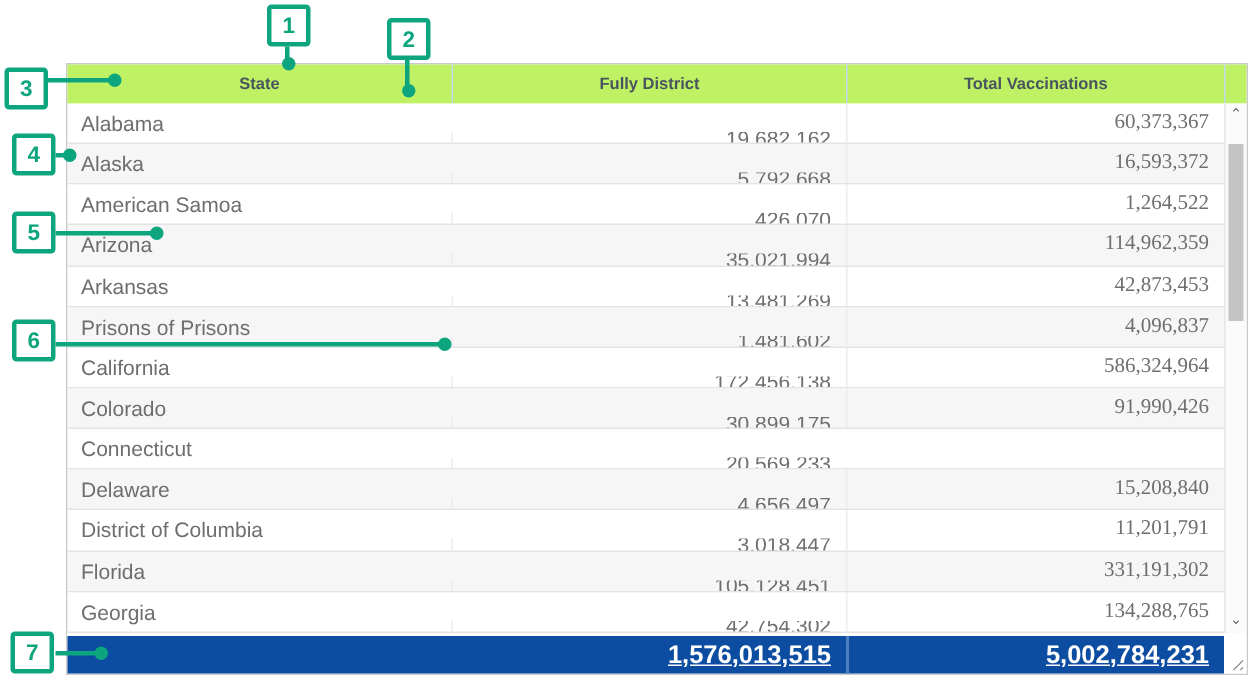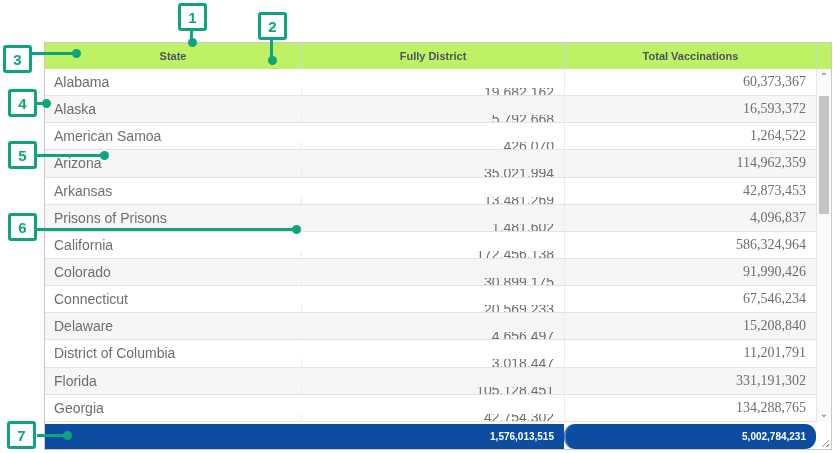--- a/index.html
+++ b/index.html
@@ -34,23 +34,23 @@
              display:flex; flex-direction:column; }
   .sbtn { flex:0 0 16px; display:flex; align-items:center; justify-content:center;
           color:#6e6e6e; font-size:10px; line-height:10px; }
   .strack { flex:1 1 auto; position:relative; }
   .sthumb { position:absolute; left:2px; top:11px; width:10px; height:118px; background:#c4c4c4; }
 
   .gap { flex:0 0 2px; background:#ffffff; }
 
   .tfoot { display:flex; height:25px; flex:0 0 25px; }
   .tf { display:flex; align-items:center; justify-content:flex-end; background:#0c4da2;
-        color:#ffffff; font-size:10px; font-weight:bold; padding-right:10px; }
+        color:#ffffff; font-size:17px; font-weight:bold; padding-right:10px;text-decoration:underline; }
   .tf-fully { width:519px; }
-  .tf-total { width:252px; border-left:2px solid #4d7fc0;border-radius:11px; }
+  .tf-total { width:252px; border-left:2px solid #4d7fc0; }
   .tf-corner { width:15px; background:#ffffff; position:relative; }
   .resize-glyph { position:absolute; right:2px; bottom:2px; width:8px; height:8px;
       background:repeating-linear-gradient(135deg,#9a9a9a 0 1px,transparent 1px 3px);
       clip-path:polygon(100% 0,100% 100%,0 100%); }
 
   
   .co-box { position:absolute; width:29px; height:28px; background:#ffffff;
             border:3px solid #0da57e; border-radius:3px; z-index:30;
             display:flex; align-items:center; justify-content:center;
             font-size:15px; font-weight:bold; color:#0da57e; }
@@ -138,21 +138,20 @@
             <div class="td td-total">586,324,964</div>
           </div>
           <div class="trow">
             <div class="td td-state">Colorado</div>
             <div class="td td-fully">30,899,175</div>
             <div class="td td-total">91,990,426</div>
           </div>
           <div class="trow">
             <div class="td td-state">Connecticut</div>
             <div class="td td-fully">20,569,233</div>
-            <div class="td td-total">67,546,234</div>
           </div>
           <div class="trow">
             <div class="td td-state">Delaware</div>
             <div class="td td-fully">4,656,497</div>
             <div class="td td-total">15,208,840</div>
           </div>
           <div class="trow">
             <div class="td td-state">District of Columbia</div>
             <div class="td td-fully">3,018,447</div>
             <div class="td td-total">11,201,791</div>

